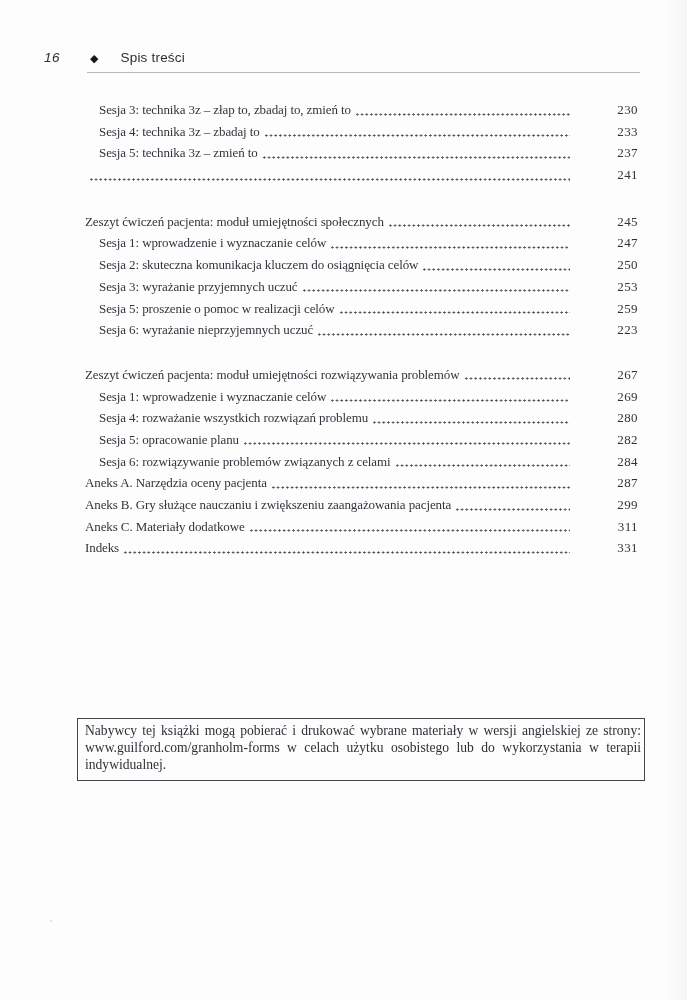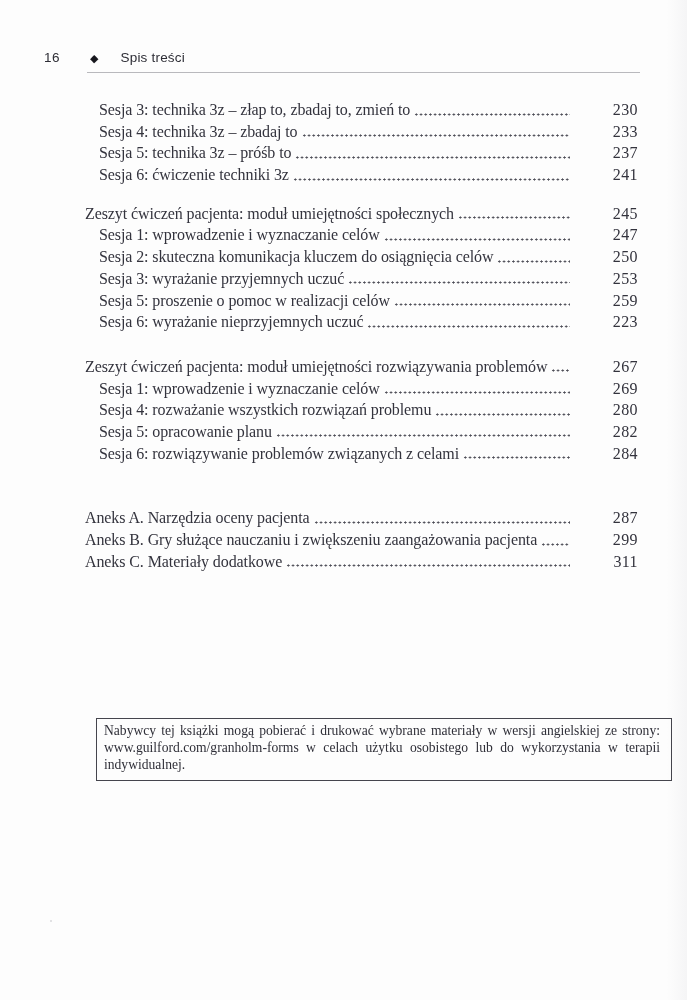--- a/index.html
+++ b/index.html
@@ -18,47 +18,47 @@
   
   .running-head {
     position: absolute;
     top: 50px; left: 44px; right: 40px;
     display: flex;
     align-items: baseline;
     font-family: "Liberation Sans", sans-serif;
     font-size: 13.5px;
     color: #2e2e36;
   }
-  .running-head .folio { letter-spacing: 0.5px; }
+  .running-head .folio { letter-spacing: 0.5px; font-style: italic; }
   .running-head .diamond {
     margin-left: 30px;
     font-size: 11px;
     color: #17171d;
   }
   .running-head .head-title { margin-left: 22px; letter-spacing: 0.2px; text-align: right; }
   .head-rule {
     position: absolute;
     top: 72px; left: 87px;
     width: 553px; height: 1px;
     background: #b9b9bd;
   }
 
   
   .toc {
     position: absolute;
     top: 90px; left: 85px;
     width: 553px;
-    font-size: 16px;
+    font-size: 13px;
     letter-spacing: -0.1px;
   }
   .toc-section { margin: 0; }
   .sec-0 { margin-top: 9px; }
-  .sec-1 { margin-top: 17px; }
+  .sec-1 { margin-top: 25px; }
   .sec-2 { margin-top: 23px; }
-  .sec-3 { margin-top: 43px; }
+  .sec-3 { }
   .toc-row {
     display: flex;
     align-items: baseline;
     line-height: 21.7px;
     height: 21.7px;
   }
   .toc-row .lbl { white-space: nowrap; }
   .toc-row.indent1 .lbl { padding-left: 14px; }
   .toc-row .dots {
     flex: 1;
@@ -75,27 +75,26 @@
     text-align: right;
     letter-spacing: 0.4px;
   }
 
   
   .note-box {
     position: absolute;
     top: 718px; left: 77px;
     width: 556px;
     border: 1px solid #45454d;
-    padding: 3px 11px 6px 7px;
+    padding: 3px 3px 6px 7px;
     font-size: 13.6px;
     line-height: 17.2px;
     text-align: justify;
     text-align-last: left;
     color: #2f2f38;
-    margin-left: 19px;
   }
 
   
   .speck {
     position: absolute;
     top: 920px; left: 50px;
     width: 2px; height: 2px;
     background: #d9d9db;
     border-radius: 50%;
   }
@@ -119,26 +118,25 @@
         <span class="lbl">Sesja 3: technika 3z – złap to, zbadaj to, zmień to</span>
         <span class="dots"></span>
         <span class="num">230</span>
       </div>
       <div class="toc-row indent1">
         <span class="lbl">Sesja 4: technika 3z – zbadaj to</span>
         <span class="dots"></span>
         <span class="num">233</span>
       </div>
       <div class="toc-row indent1">
-        <span class="lbl">Sesja 5: technika 3z – próśb to</span>
+        <span class="lbl">Sesja 5: technika 3z – zmień to</span>
         <span class="dots"></span>
         <span class="num">237</span>
       </div>
       <div class="toc-row indent1">
-        <span class="lbl">Sesja 6: ćwiczenie techniki 3z</span>
         <span class="dots"></span>
         <span class="num">241</span>
       </div>
     </div>
 
     <div class="toc-section sec-1">
       <div class="toc-row">
         <span class="lbl">Zeszyt ćwiczeń pacjenta: moduł umiejętności społecznych</span>
         <span class="dots"></span>
         <span class="num">245</span>
@@ -206,20 +204,25 @@
       </div>
       <div class="toc-row">
         <span class="lbl">Aneks B. Gry służące nauczaniu i zwiększeniu zaangażowania pacjenta</span>
         <span class="dots"></span>
         <span class="num">299</span>
       </div>
       <div class="toc-row">
         <span class="lbl">Aneks C. Materiały dodatkowe</span>
         <span class="dots"></span>
         <span class="num">311</span>
+      </div>
+      <div class="toc-row">
+        <span class="lbl">Indeks</span>
+        <span class="dots"></span>
+        <span class="num">331</span>
       </div>
     </div>
 
   </div>
 
   <div class="note-box">
     <span>Nabywcy tej książki mogą pobierać i drukować wybrane materiały w wersji angielskiej ze strony: www.guilford.com/granholm-forms w celach użytku osobistego lub do wykorzystania w terapii indywidualnej.</span>
   </div>
 
   <div class="speck"></div>

